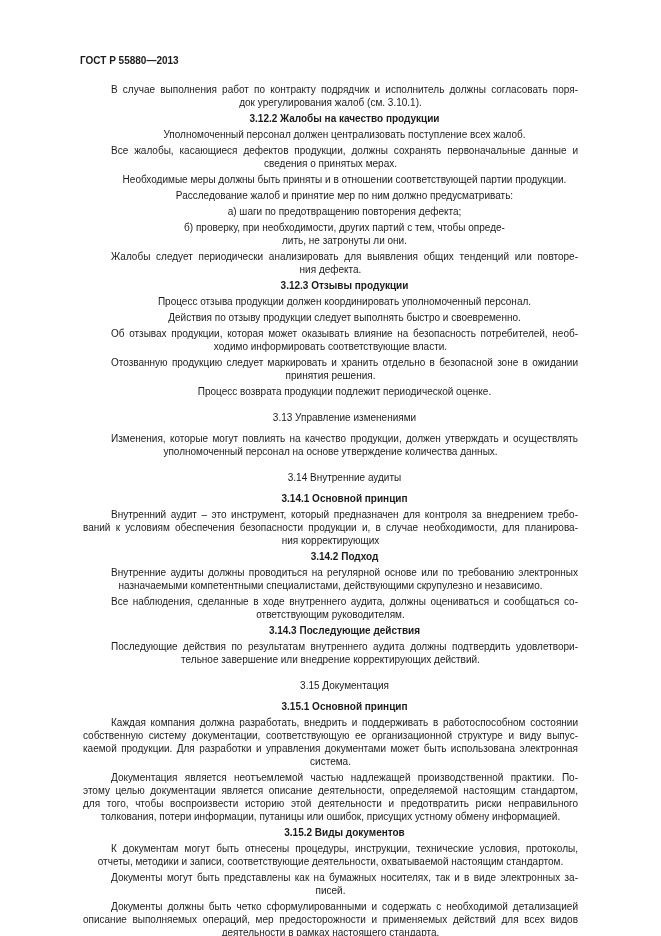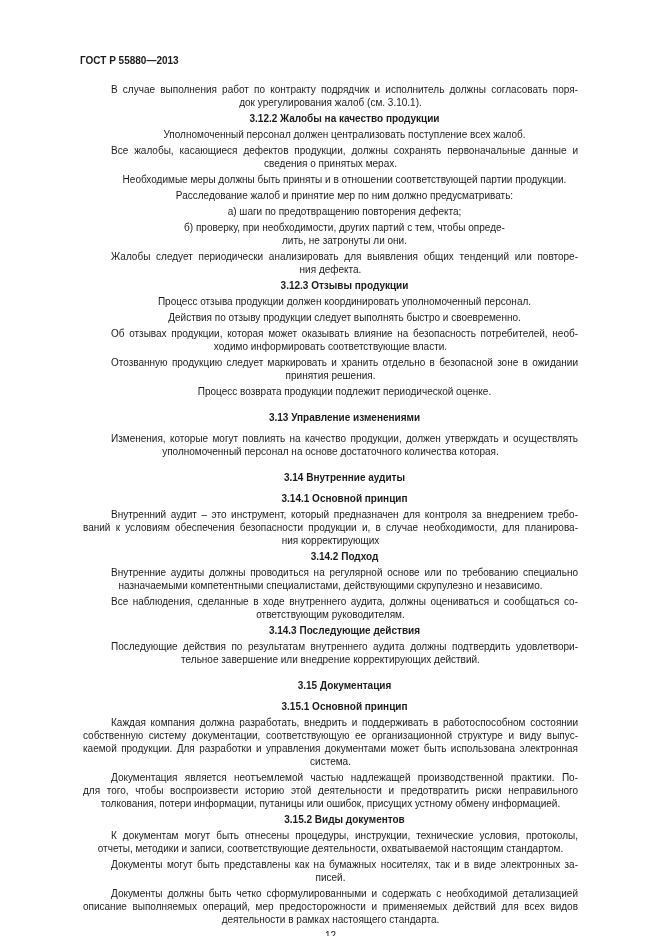--- a/index.html
+++ b/index.html
@@ -20,21 +20,21 @@
     color: #1b1b1b;
     overflow: hidden;
   }
   .doc-header {
     font-weight: bold;
     margin-bottom: 16px;
     text-align: left;
   }
   .block { margin: 3px; }
   .block.h { font-weight: bold; }
-  .block.h1 { font-weight: bold; margin: 13px 0 8px 0; }
+  .block.h1 { font-weight: normal; margin: 13px 0 8px 0; }
   .line { text-align: center; }
   .line.ind { text-indent: 28px; }
   .line.fill { text-align: justify; text-align-last: justify; }
   .page-number { text-align: center; }
 </style>
 </head>
 <body>
 
 <div class="page">
   <div class="doc-header">ГОСТ Р 55880—2013</div>
@@ -88,38 +88,38 @@
         <div class="line">принятия решения.</div>
       </div>
       <div class="block p">
         <div class="line ind">Процесс возврата продукции подлежит периодической оценке.</div>
       </div>
       <div class="block h1">
         <div class="line ind">3.13 Управление изменениями</div>
       </div>
       <div class="block p">
         <div class="line ind fill">Изменения, которые могут повлиять на качество продукции, должен утверждать и осуществлять</div>
-        <div class="line">уполномоченный персонал на основе достаточного количества которая.</div>
+        <div class="line">уполномоченный персонал на основе утверждение количества данных.</div>
       </div>
       <div class="block h1">
         <div class="line ind">3.14 Внутренние аудиты</div>
       </div>
       <div class="block h">
         <div class="line ind">3.14.1 Основной принцип</div>
       </div>
       <div class="block p">
         <div class="line ind fill">Внутренний аудит – это инструмент, который предназначен для контроля за внедрением требо-</div>
         <div class="line fill">ваний к условиям обеспечения безопасности продукции и, в случае необходимости, для планирова-</div>
         <div class="line">ния корректирующих</div>
       </div>
       <div class="block h">
         <div class="line ind">3.14.2 Подход</div>
       </div>
       <div class="block p">
-        <div class="line ind fill">Внутренние аудиты должны проводиться на регулярной основе или по требованию специально</div>
+        <div class="line ind fill">Внутренние аудиты должны проводиться на регулярной основе или по требованию электронных</div>
         <div class="line">назначаемыми компетентными специалистами, действующими скрупулезно и независимо.</div>
       </div>
       <div class="block p">
         <div class="line ind fill">Все наблюдения, сделанные в ходе внутреннего аудита, должны оцениваться и сообщаться со-</div>
         <div class="line">ответствующим руководителям.</div>
       </div>
       <div class="block h">
         <div class="line ind">3.14.3 Последующие действия</div>
       </div>
       <div class="block p">
@@ -133,20 +133,21 @@
         <div class="line ind">3.15.1 Основной принцип</div>
       </div>
       <div class="block p">
         <div class="line ind fill">Каждая компания должна разработать, внедрить и поддерживать в работоспособном состоянии</div>
         <div class="line fill">собственную систему документации, соответствующую ее организационной структуре и виду выпус-</div>
         <div class="line fill">каемой продукции. Для разработки и управления документами может быть использована электронная</div>
         <div class="line">система.</div>
       </div>
       <div class="block p">
         <div class="line ind fill">Документация является неотъемлемой частью надлежащей производственной практики. По-</div>
+        <div class="line fill">этому целью документации является описание деятельности, определяемой настоящим стандартом,</div>
         <div class="line fill">для того, чтобы воспроизвести историю этой деятельности и предотвратить риски неправильного</div>
         <div class="line">толкования, потери информации, путаницы или ошибок, присущих устному обмену информацией.</div>
       </div>
       <div class="block h">
         <div class="line ind">3.15.2 Виды документов</div>
       </div>
       <div class="block p">
         <div class="line ind fill">К документам могут быть отнесены процедуры, инструкции, технические условия, протоколы,</div>
         <div class="line">отчеты, методики и записи, соответствующие деятельности, охватываемой настоящим стандартом.</div>
       </div>

